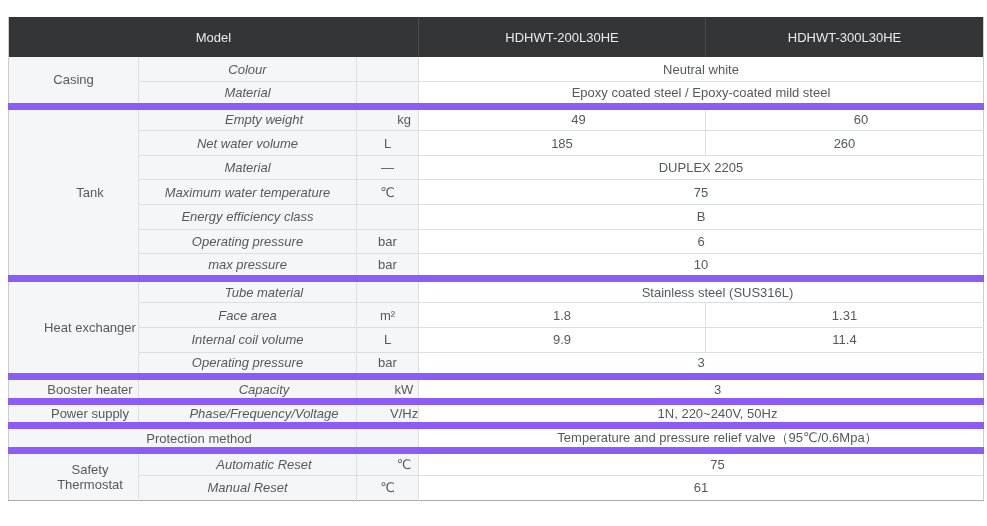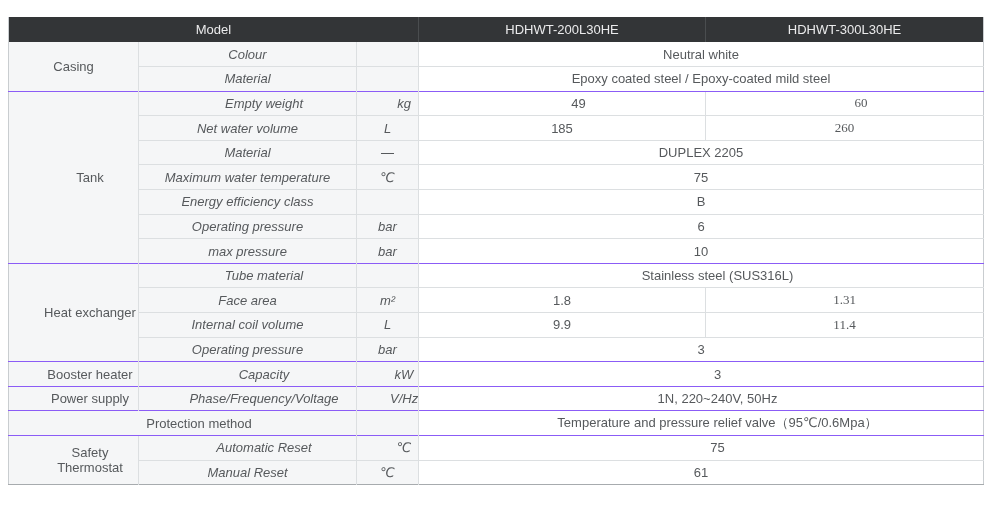--- a/index.html
+++ b/index.html
@@ -34,40 +34,40 @@
   col.c-cat   { width: 130px; }
   col.c-param { width: 218px; }
   col.c-unit  { width: 62px;  }
   col.c-val1  { width: 287px; }
   col.c-val2  { width: 278px; }
 
   thead th {
     background: #333537;
     color: #ebebec;
     font-weight: normal;
-    height: 25px;
+    height: 40px;
     text-align: center;
     vertical-align: middle;
   }
   thead th.model { border-left: 1px solid #4a4d4f; margin-top: 36px; }
 
   tbody td {
     height: 24.6px;
     text-align: center;
     vertical-align: middle;
     background: #ffffff;
   }
   tbody td.cat, tbody td.param, tbody td.unit, tbody td.merged {
     background: #f5f6f7;
   }
   tbody td.param  { border-left: 1px solid #dcdfe1; font-style: italic; }
-  tbody td.unit   { border-left: 1px solid #dcdfe1; border-right: 1px solid #dcdfe1; font-style: italic; }
-  tbody td.v2     { border-left: 1px solid #dcdfe1; font-family: Liberation Serif, serif; }
+  tbody td.unit   { border-left: 1px solid #dcdfe1; border-right: 1px solid #dcdfe1; }
+  tbody td.v2     { border-left: 1px solid #dcdfe1; }
   tbody tr.inner td { border-top: 1px solid #dcdfe1; }
-  tbody tr.sec td   { border-top: 1px solid #8b5cf6; padding-left: 33px; }
+  tbody tr.sec td   { border-top: 7px solid #8b5cf6; padding-left: 33px; }
 </style>
 </head>
 <body>
 
 <div class="page">
 
   <table class="spec">
     <colgroup>
       <col class="c-cat">
         <col class="c-param">

